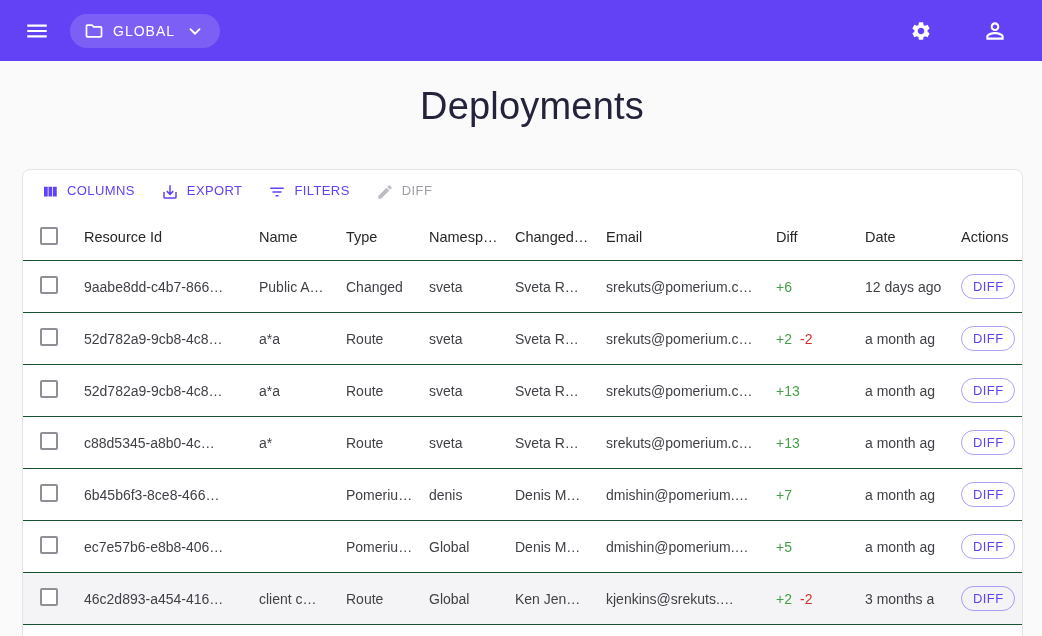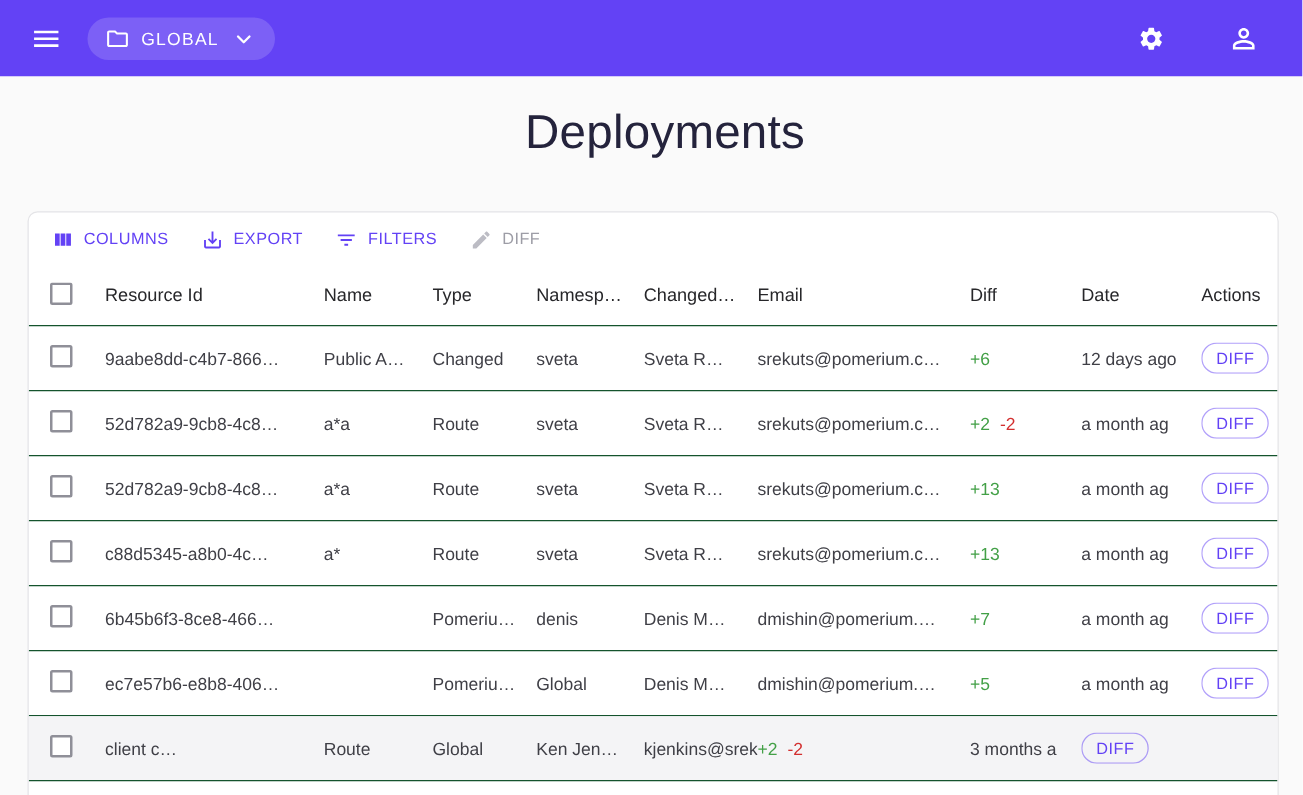--- a/index.html
+++ b/index.html
@@ -241,20 +241,21 @@
       <div class="cell diff-cell">
         <span class="diff-add">+5</span>
 
       </div>
       <div class="cell">a month ag</div>
       <div class="cell"><button class="diff-btn">DIFF</button></div>
     </div>
 
     <div class="trow row-hover">
       <div class="cell cb-cell"><span class="cb"></span></div>
+      <div class="cell">46c2d893-a454-416…</div>
       <div class="cell">client c…</div>
       <div class="cell">Route</div>
       <div class="cell">Global</div>
       <div class="cell">Ken Jen…</div>
       <div class="cell">kjenkins@srekuts.…</div>
       <div class="cell diff-cell">
         <span class="diff-add">+2</span>
         <span class="diff-del">-2</span>
       </div>
       <div class="cell">3 months a</div>

